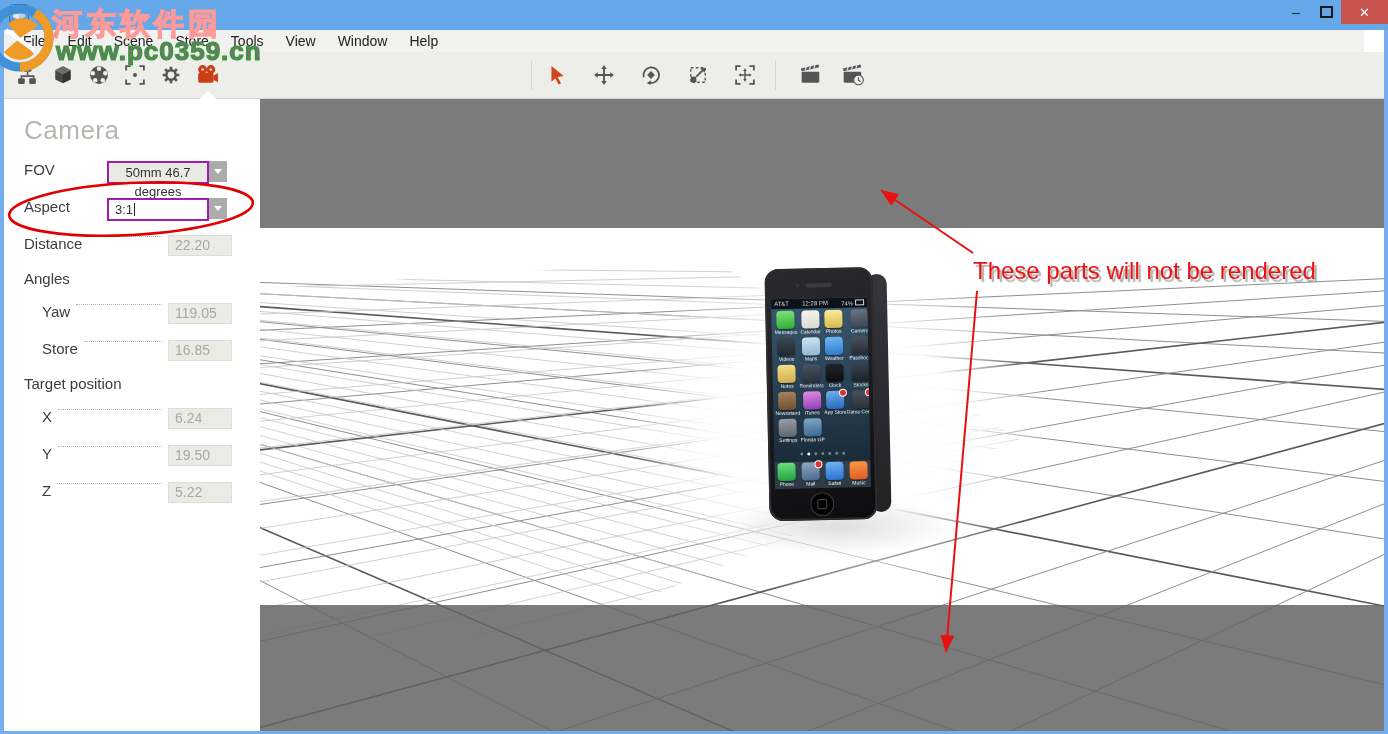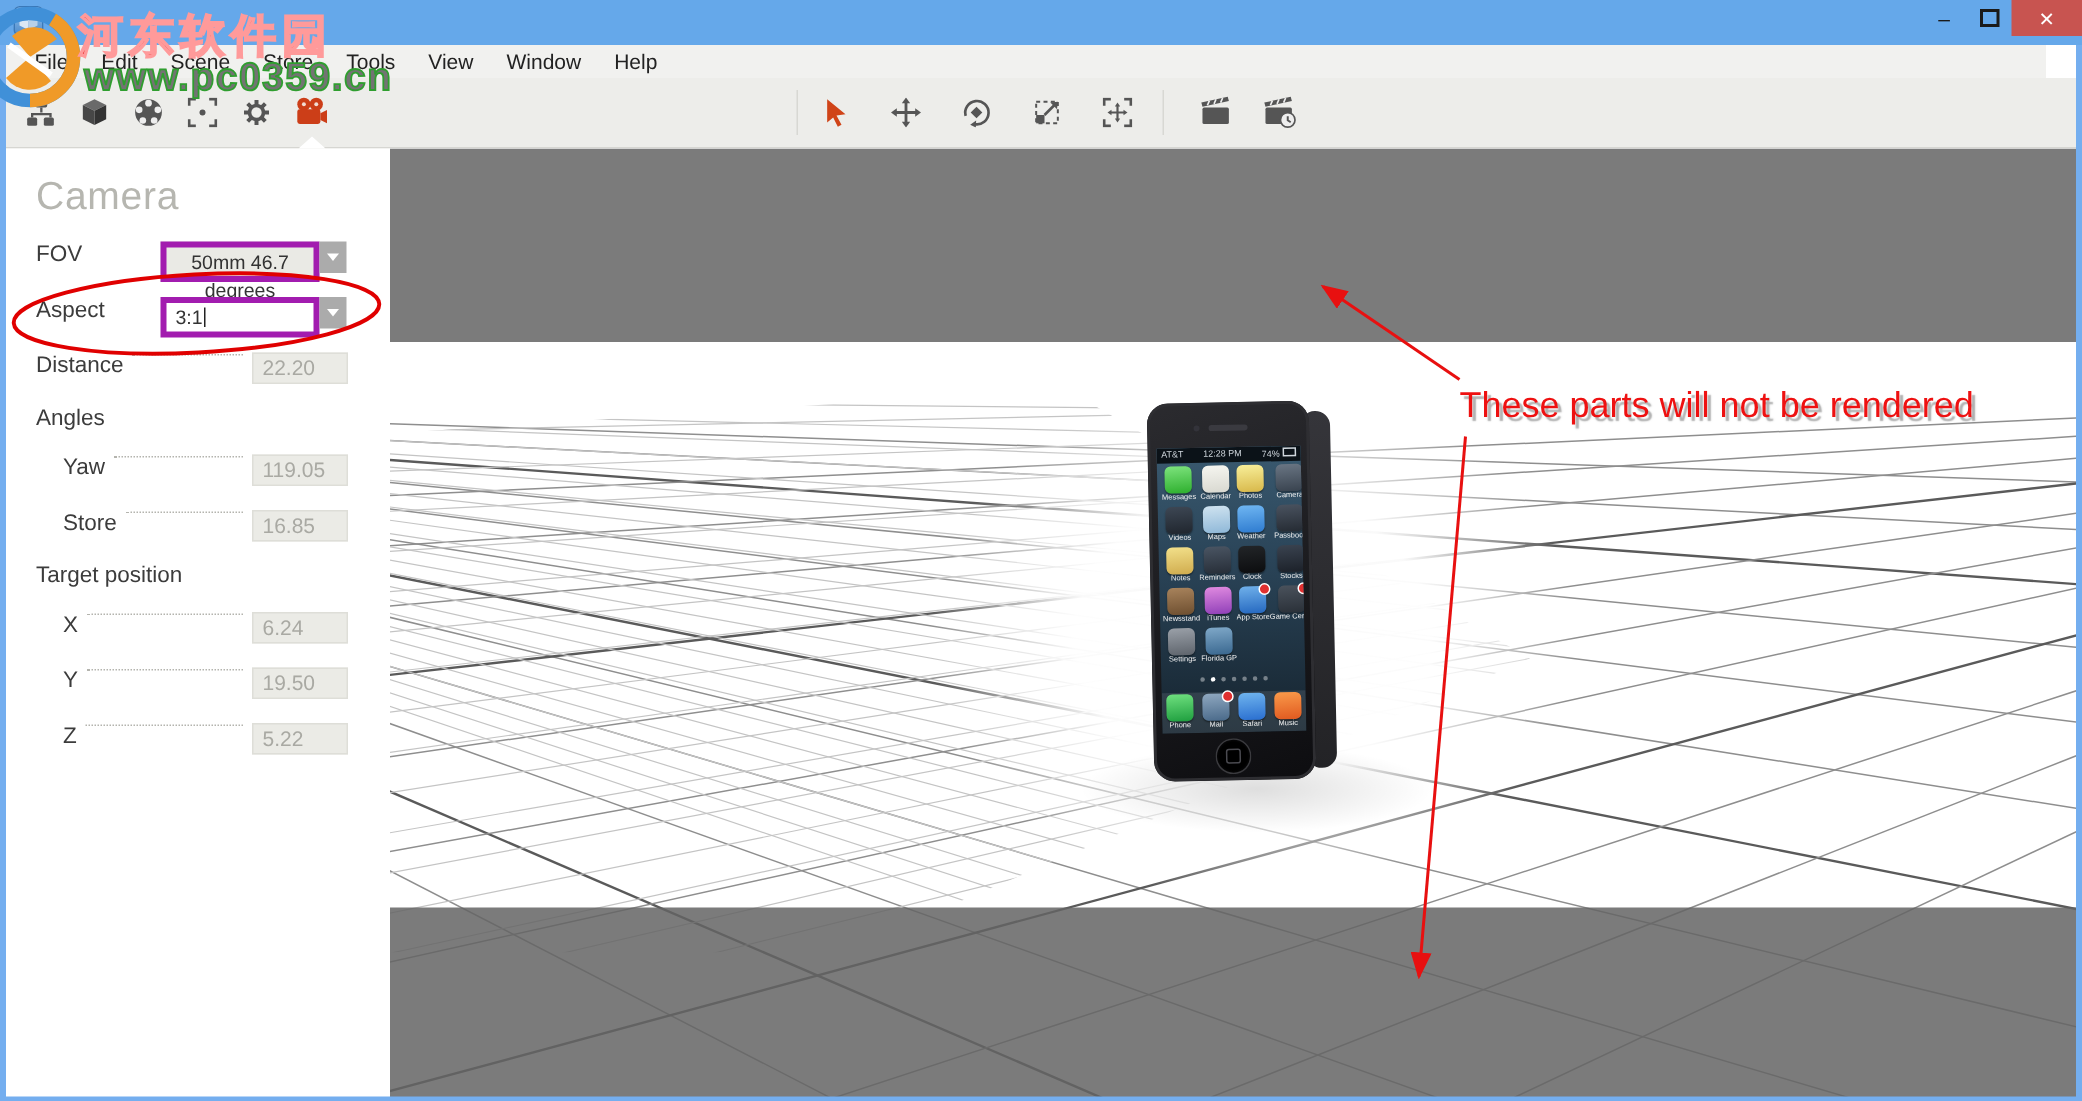--- a/index.html
+++ b/index.html
@@ -32,21 +32,21 @@
   .panel{position:absolute;left:4px;top:99px;width:256px;height:635px;background:#fff;}
   .panel-title{position:absolute;left:20px;top:16px;font-size:26px;font-weight:300;color:#b6b6b0;letter-spacing:.5px;}
   .prow{position:absolute;left:20px;right:28px;height:21px;display:flex;align-items:flex-start;font-size:15px;color:#3c3c3c;}
   .prow .lbl{flex:none;}
   .prow .lblw{flex:none;width:83px;}
   .prow.sub{left:38px;}
   .leader{flex:1;border-bottom:1px dotted #b4b4ae;margin:0 6px 5px 6px;height:1px;}
   .valbox{flex:none;width:56px;height:19px;background:#ebebe6;border:1px solid #deded8;
     color:#a9a9a3;font-size:14px;line-height:19px;padding-left:6px;}
   .combo{flex:none;display:flex;height:21px;}
-  .combo .cval{width:98px;height:19px;border:4px solid #a21caf;background:#eaeae5;font-size:13px;color:#333;
+  .combo .cval{width:98px;height:19px;border:2px solid #a21caf;background:#eaeae5;font-size:13px;color:#333;
     line-height:19px;text-align:center;}
   .combo.editing .cval{background:#fff;text-align:left;padding-left:6px;width:92px;}
   .caret{display:inline-block;width:1px;height:13px;background:#222;vertical-align:-2px;margin-left:1px;}
   .cbtn{width:18px;height:21px;background:#ababab;display:flex;align-items:center;justify-content:center;}
   .cbtn i{width:0;height:0;border-left:4px solid transparent;border-right:4px solid transparent;border-top:5px solid #fff;}
   .ellipse-svg{position:absolute;left:0;top:0;z-index:6;pointer-events:none;}
   
   .viewport{position:absolute;left:260px;top:99px;width:1124px;height:635px;background:#fff;overflow:hidden;}
   #gridsvg{position:absolute;left:0;top:0;z-index:1;}
   .halo{position:absolute;left:360px;top:150px;width:430px;height:350px;z-index:2;

